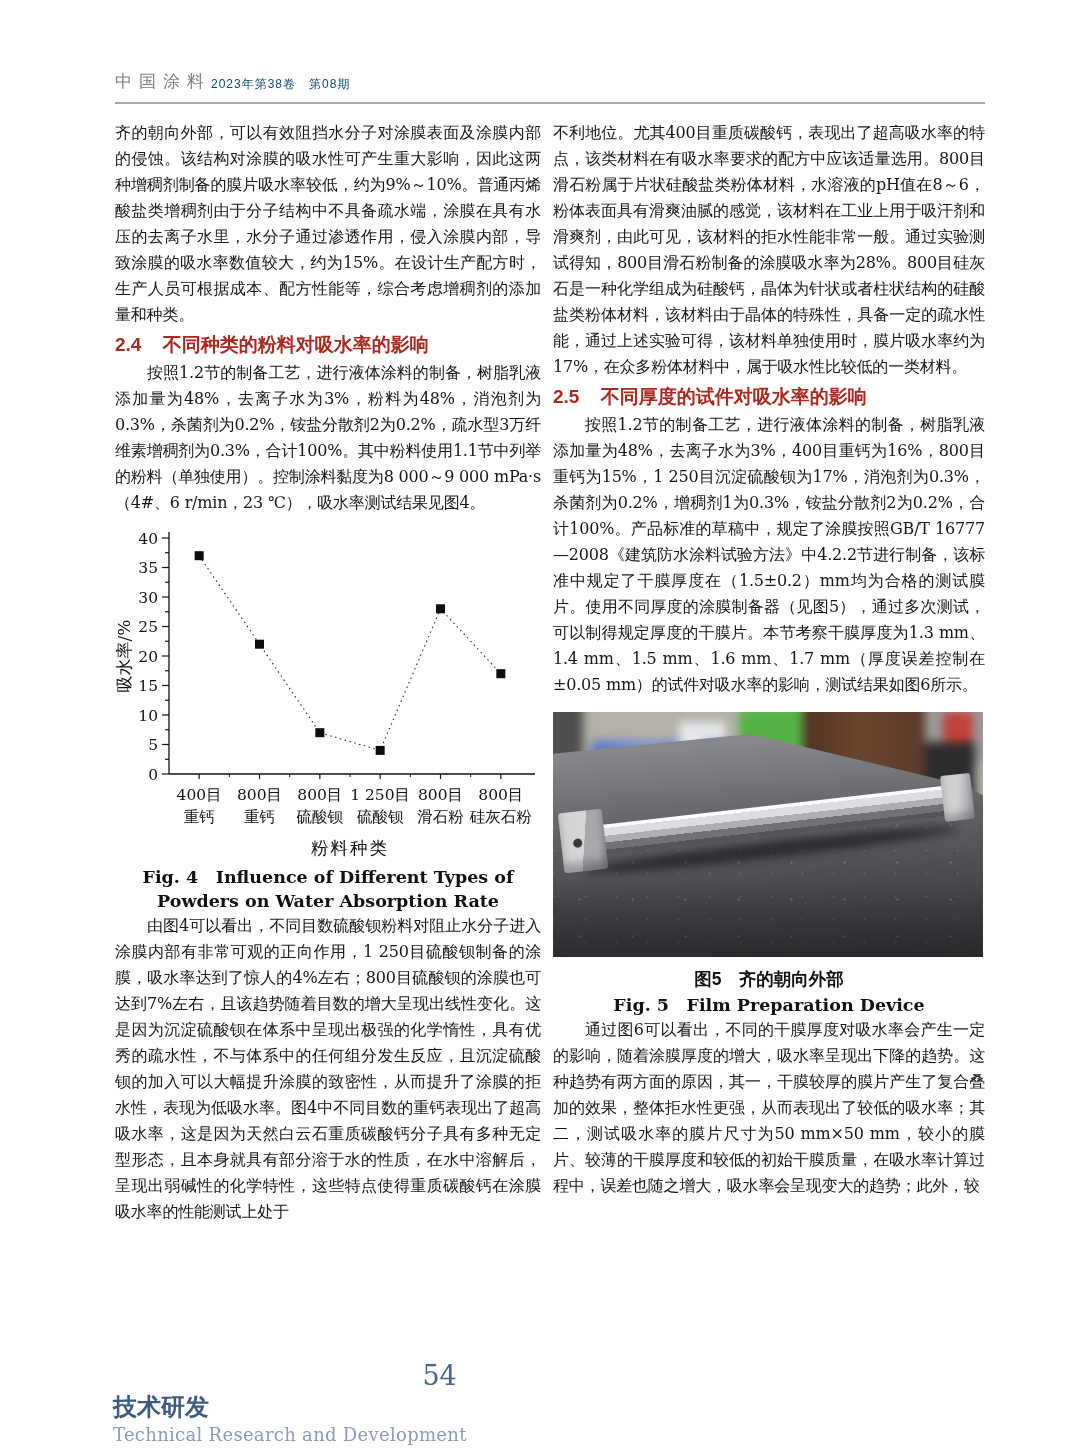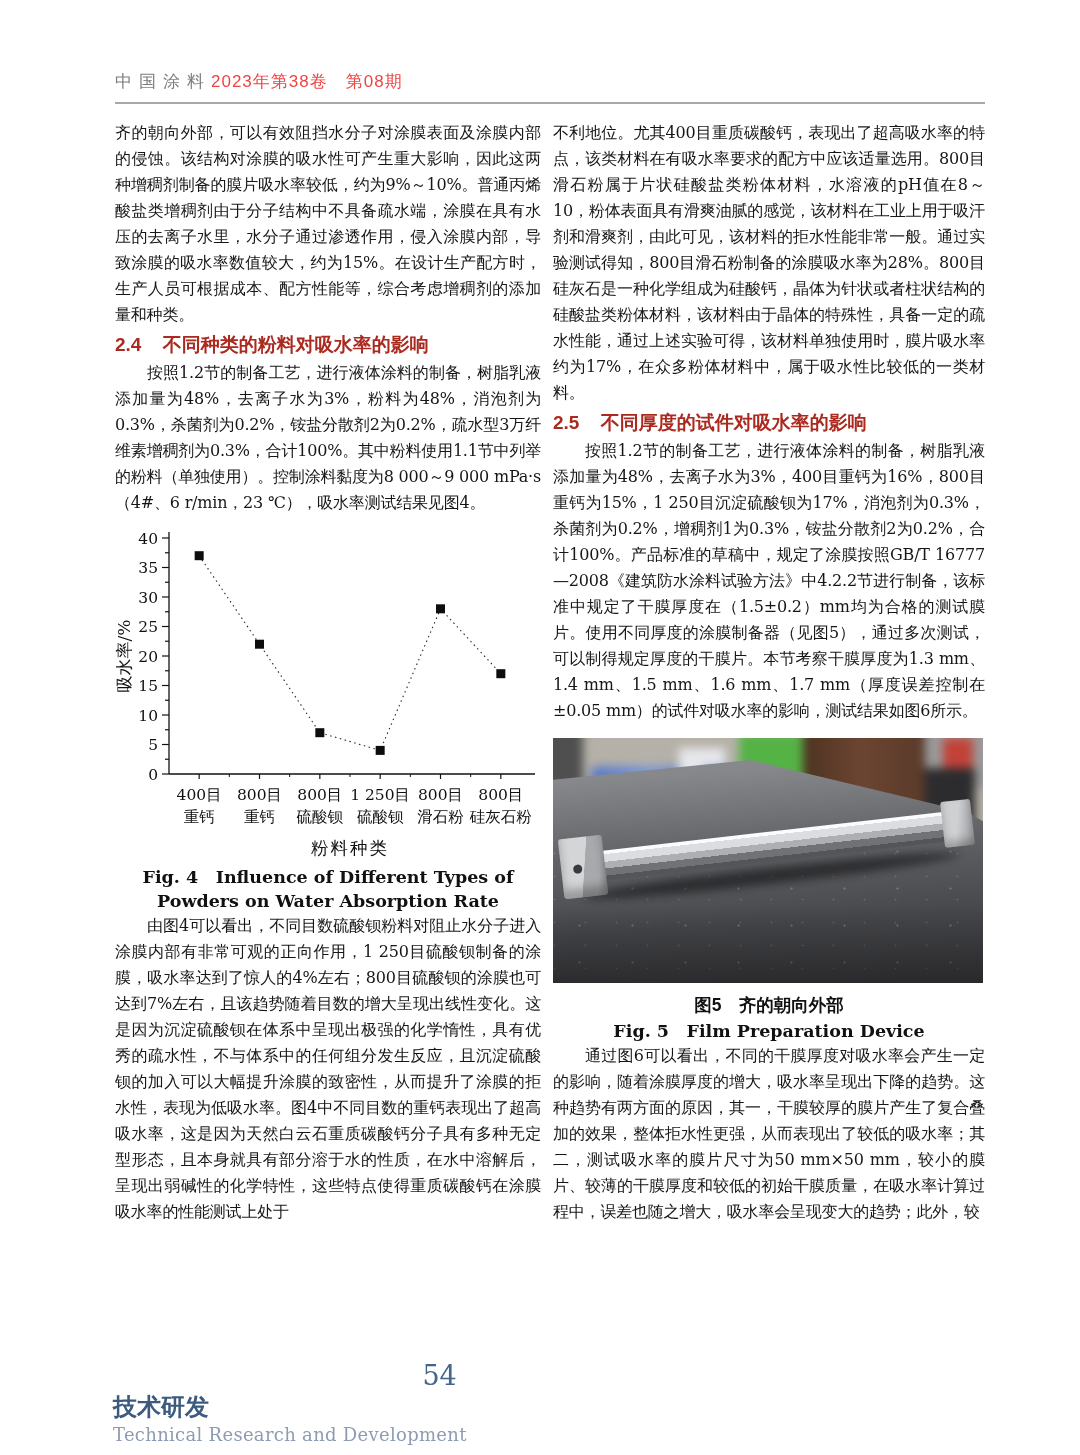--- a/index.html
+++ b/index.html
@@ -4,21 +4,21 @@
 <style>
   html,body{margin:0;padding:0;background:#e9e9e9;}
   .page{position:relative;width:1080px;height:1455px;background:#ffffff;overflow:hidden;
         font-family:"DejaVu Serif","Liberation Serif",serif;color:#161616;margin:0 auto;}
 
   
   .header{position:absolute;left:115px;right:95px;top:70px;border-bottom:2px solid #a8a8a8;
           padding-bottom:9px;display:flex;align-items:flex-end;
           font-family:"Liberation Sans",sans-serif;}
   .header .journal{color:#7d7d7d;font-size:17px;letter-spacing:7px;}
-  .header .issue{color:#ef4444;font-size:17px;letter-spacing:1px;}
+  .header .issue{color:#0c4a6e;font-size:12px;letter-spacing:1px;}
 
   
   .col{position:absolute;top:120px;}
   .col-left{left:115px;width:426px;}
   .col-right{left:553px;width:432px;}
 
   p.body{margin:0;font-size:16px;line-height:26px;text-align:justify;letter-spacing:-0.2px;}
   p.indent{text-indent:2em;}
   .mt8{margin-top:8px;}
   .mt26{margin-top:26px;}
@@ -161,21 +161,21 @@
           <text x="15" y="134" text-anchor="middle" font-size="17" transform="rotate(-90 15 134)">吸水率/%</text>
           <text x="235" y="332" text-anchor="middle" font-size="17.5" letter-spacing="2">粉料种类</text>
         </svg>
     </div>
     <div class="cap-en">Fig. 4　Influence of Different Types of Powders on Water Absorption Rate</div>
 
     <p class="body indent mt8">由图4可以看出，不同目数硫酸钡粉料对阻止水分子进入涂膜内部有非常可观的正向作用，1 250目硫酸钡制备的涂膜，吸水率达到了惊人的4%左右；800目硫酸钡的涂膜也可达到7%左右，且该趋势随着目数的增大呈现出线性变化。这是因为沉淀硫酸钡在体系中呈现出极强的化学惰性，具有优秀的疏水性，不与体系中的任何组分发生反应，且沉淀硫酸钡的加入可以大幅提升涂膜的致密性，从而提升了涂膜的拒水性，表现为低吸水率。图4中不同目数的重钙表现出了超高吸水率，这是因为天然白云石重质碳酸钙分子具有多种无定型形态，且本身就具有部分溶于水的性质，在水中溶解后，呈现出弱碱性的化学特性，这些特点使得重质碳酸钙在涂膜吸水率的性能测试上处于</p>
   </div>
 
   <div class="col col-right">
-    <p class="body">不利地位。尤其400目重质碳酸钙，表现出了超高吸水率的特点，该类材料在有吸水率要求的配方中应该适量选用。800目滑石粉属于片状硅酸盐类粉体材料，水溶液的pH值在8～10，粉体表面具有滑爽油腻的感觉，该材料在工业上用于吸汗剂和滑爽剂，由此可见，该材料的拒水性能非常一般。通过实验测试得知，800目滑石粉制备的涂膜吸水率为28%。800目硅灰石是一种化学组成为硅酸钙，晶体为针状或者柱状结构的硅酸盐类粉体材料，该材料由于晶体的特殊性，具备一定的疏水性能，通过上述实验可得，该材料单独使用时，膜片吸水率约为17%，在众多粉体材料中，属于吸水性比较低的一类材料。</p>
+    <p class="body">不利地位。尤其400目重质碳酸钙，表现出了超高吸水率的特点，该类材料在有吸水率要求的配方中应该适量选用。800目滑石粉属于片状硅酸盐类粉体材料，水溶液的pH值在8～6，粉体表面具有滑爽油腻的感觉，该材料在工业上用于吸汗剂和滑爽剂，由此可见，该材料的拒水性能非常一般。通过实验测试得知，800目滑石粉制备的涂膜吸水率为28%。800目硅灰石是一种化学组成为硅酸钙，晶体为针状或者柱状结构的硅酸盐类粉体材料，该材料由于晶体的特殊性，具备一定的疏水性能，通过上述实验可得，该材料单独使用时，膜片吸水率约为17%，在众多粉体材料中，属于吸水性比较低的一类材料。</p>
 
     <h3 class="section">
       <span class="num">2.5</span>
       <span>不同厚度的试件对吸水率的影响</span>
     </h3>
 
     <p class="body indent">按照1.2节的制备工艺，进行液体涂料的制备，树脂乳液添加量为48%，去离子水为3%，400目重钙为16%，800目重钙为15%，1 250目沉淀硫酸钡为17%，消泡剂为0.3%，杀菌剂为0.2%，增稠剂1为0.3%，铵盐分散剂2为0.2%，合计100%。产品标准的草稿中，规定了涂膜按照GB/T 16777—2008《建筑防水涂料试验方法》中4.2.2节进行制备，该标准中规定了干膜厚度在（1.5±0.2）mm均为合格的测试膜片。使用不同厚度的涂膜制备器（见图5），通过多次测试，可以制得规定厚度的干膜片。本节考察干膜厚度为1.3 mm、1.4 mm、1.5 mm、1.6 mm、1.7 mm（厚度误差控制在±0.05 mm）的试件对吸水率的影响，测试结果如图6所示。</p>
 
     <div class="photo">
       <div class="ph-bg">

